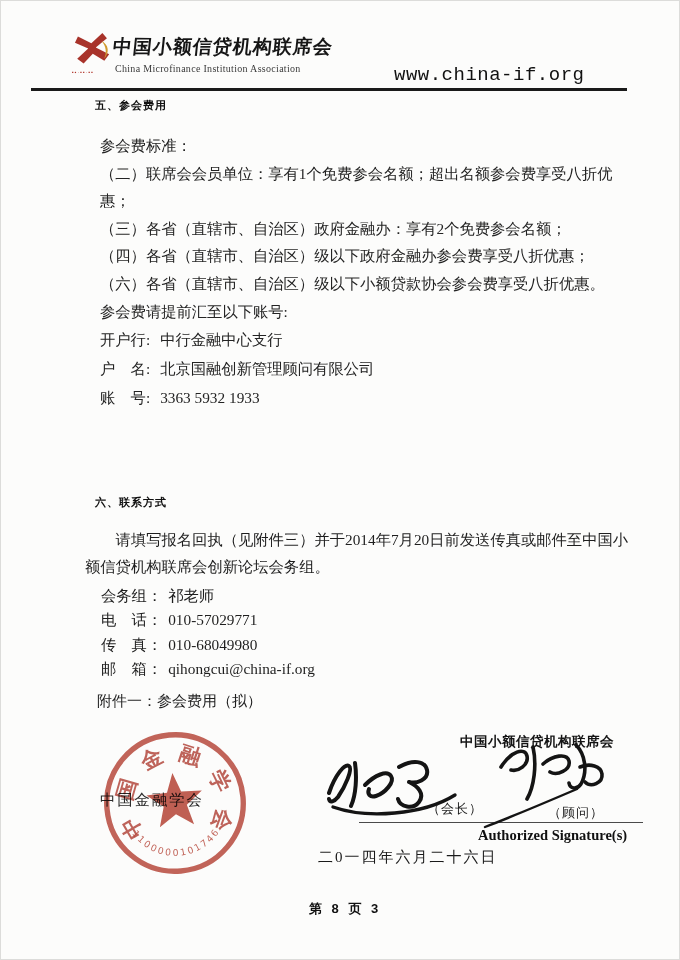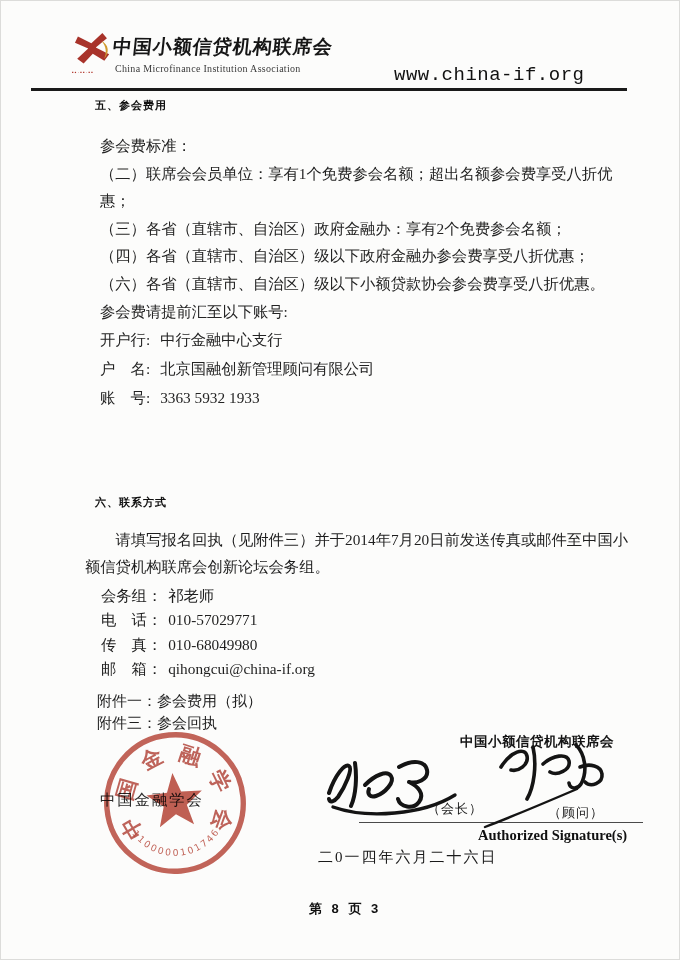--- a/index.html
+++ b/index.html
@@ -78,21 +78,20 @@
     <div class="sec-heading">六、联系方式</div>
     <div class="contact-par" style="margin-top:16px;margin-left:-10px;width:546px;">请填写报名回执（见附件三）并于2014年7月20日前发送传真或邮件至中国小额信贷机构联席会创新论坛会务组。</div>
     <div class="contact-rows" style="margin-top:4px;margin-left:6px;">
       <div><span class="lbl">会务组：</span><span>祁老师</span></div>
       <div><span class="lbl">电　话：</span><span>010-57029771</span></div>
       <div><span class="lbl">传　真：</span><span>010-68049980</span></div>
       <div><span class="lbl">邮　箱：</span><span>qihongcui@china-if.org</span></div>
     </div>
     <div class="attach" style="margin-top:8px;margin-left:2px;">
       <div>附件一：参会费用（拟）</div>
-      <div>附件三：参会回执</div>
     </div>
   </div>
 
   <div class="abs overlap-org" style="left:99px;top:789px;z-index:1;">中国金融学会</div>
 
   <div class="abs seal" style="left:96px;top:724px;width:156px;height:156px;z-index:2;">
     <svg width="156" height="156" viewBox="0 0 160 160">
       <circle cx="80" cy="80" r="70" fill="none" stroke="#b23527" stroke-width="5.5" opacity="0.85"></circle>
       <polygon points="80,49 87.3,68.9 108.5,69.7 91.9,82.9 97.6,103.3 80,91.5 62.4,103.3 68.1,82.9 51.5,69.7 72.7,68.9" fill="#b23527" opacity="0.88"></polygon>
       <g font-family="'Liberation Serif','DejaVu Serif',serif" font-weight="bold" font-size="22" fill="#ad3428" opacity="0.85" text-anchor="middle">

